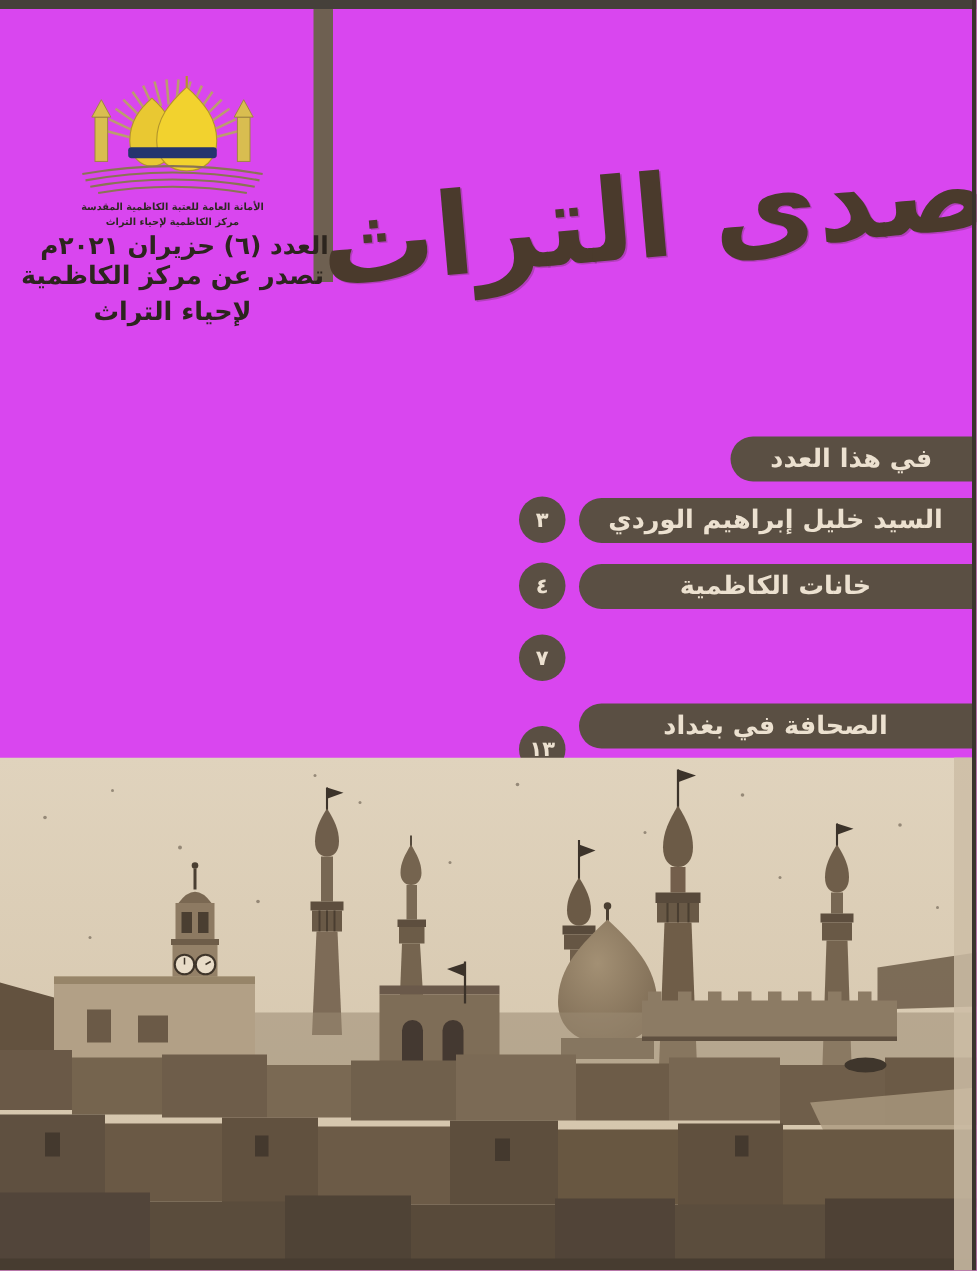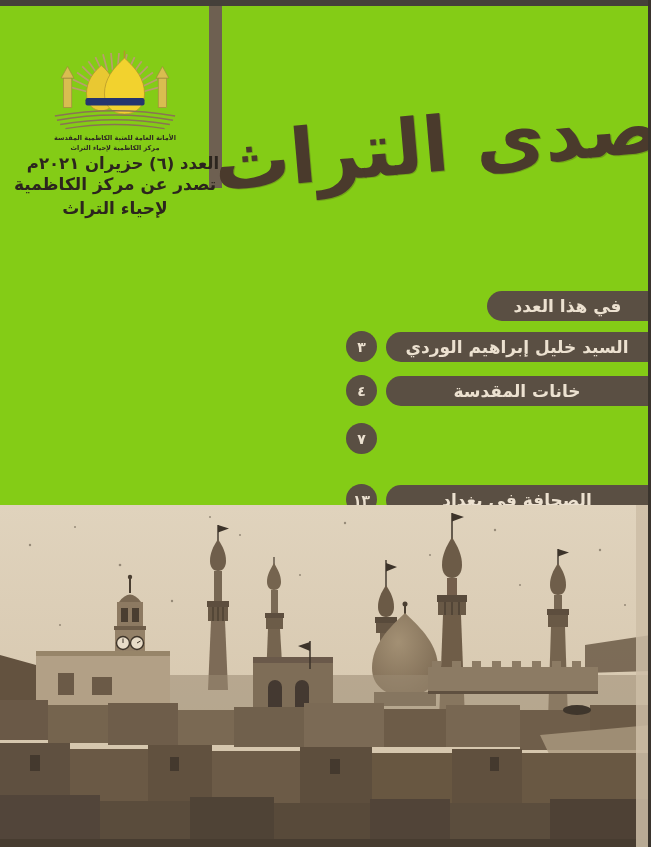--- a/index.html
+++ b/index.html
@@ -1,18 +1,18 @@
 <!DOCTYPE html>
 <html lang="ar"><head>
 <meta charset="utf-8">
 <style>
   html,body{margin:0;padding:0;background:#b9aa97;}
   .page{
     position:relative; width:651px; height:847px; overflow:hidden;
-    background:#84cc16;
+    background:#d946ef;
     font-family:"DejaVu Sans",sans-serif;
   }
   .top-bar{position:absolute;left:0;top:0;width:651px;height:6px;background:#45403a;z-index:40;}
   .right-border{position:absolute;top:0;right:0;width:3px;height:847px;background:#3a342d;z-index:40;}
   .divider-bar{position:absolute;left:209px;top:6px;width:13px;height:182px;background:#6e6051;}
   
   .logo{position:absolute;left:46px;top:38px;width:138px;height:116px;}
   .issue-block{position:absolute;left:0;top:154px;width:230px;text-align:center;color:#2c251e;direction:rtl;}
   .issue-line{font-size:16.5px;font-weight:bold;letter-spacing:.2px;padding-left:16px;}
   .pub-line{font-size:17px;font-weight:bold;line-height:1.4;text-align:center;}
@@ -22,21 +22,21 @@
     direction:rtl;transform:rotate(-5deg);letter-spacing:-2px;
     text-shadow:1px 1px 0 rgba(58,44,32,.25);}
   
   .toc-pill{position:absolute;right:3px;background:#5a4f43;color:#ece1d0;
     border-radius:16px 0 0 16px;display:flex;align-items:center;justify-content:center;
     direction:rtl;font-size:17px;font-weight:bold;cursor:pointer;}
   .pill-header{top:291px;width:161px;height:30px;}
   .pill-1{top:332px;width:262px;height:30px;}
   .pill-2{top:376px;width:262px;height:30px;}
   .pill-3{top:424px;width:262px;height:30px;}
-  .pill-4{top:469px;width:262px;height:30px;margin-top:16px;}
+  .pill-4{top:469px;width:262px;height:30px;}
   .toc-num{position:absolute;left:346px;width:31px;height:31px;border-radius:50%;
     background:#5a4f43;color:#ece1d0;display:flex;align-items:center;justify-content:center;
     font-size:14px;font-weight:bold;cursor:pointer;direction:rtl;}
   .num-1{top:331px;} .num-2{top:375px;} .num-3{top:423px;} .num-4{top:484px;}
   
   .photo{position:absolute;left:0;top:505px;width:651px;height:342px;}
   .photo-light-edge{position:absolute;top:505px;right:3px;width:12px;height:342px;
     background:#cdbda6;opacity:.85;z-index:30;}
 </style>
 </head>
@@ -105,21 +105,21 @@
   </div>
 
   <div class="toc-pill pill-header">
     <span>في هذا العدد</span>
   </div>
   <div class="toc-num num-1">
     <span>٣</span>
   </div>
 
   <div class="toc-pill pill-2">
-    <span>خانات المقدسة</span>
+    <span>خانات الكاظمية</span>
   </div>
   <div class="toc-num num-2">
     <span>٤</span>
   </div>
 
   <div class="toc-num num-3">
     <span>٧</span>
   </div>
 
   <div class="toc-pill pill-4">

